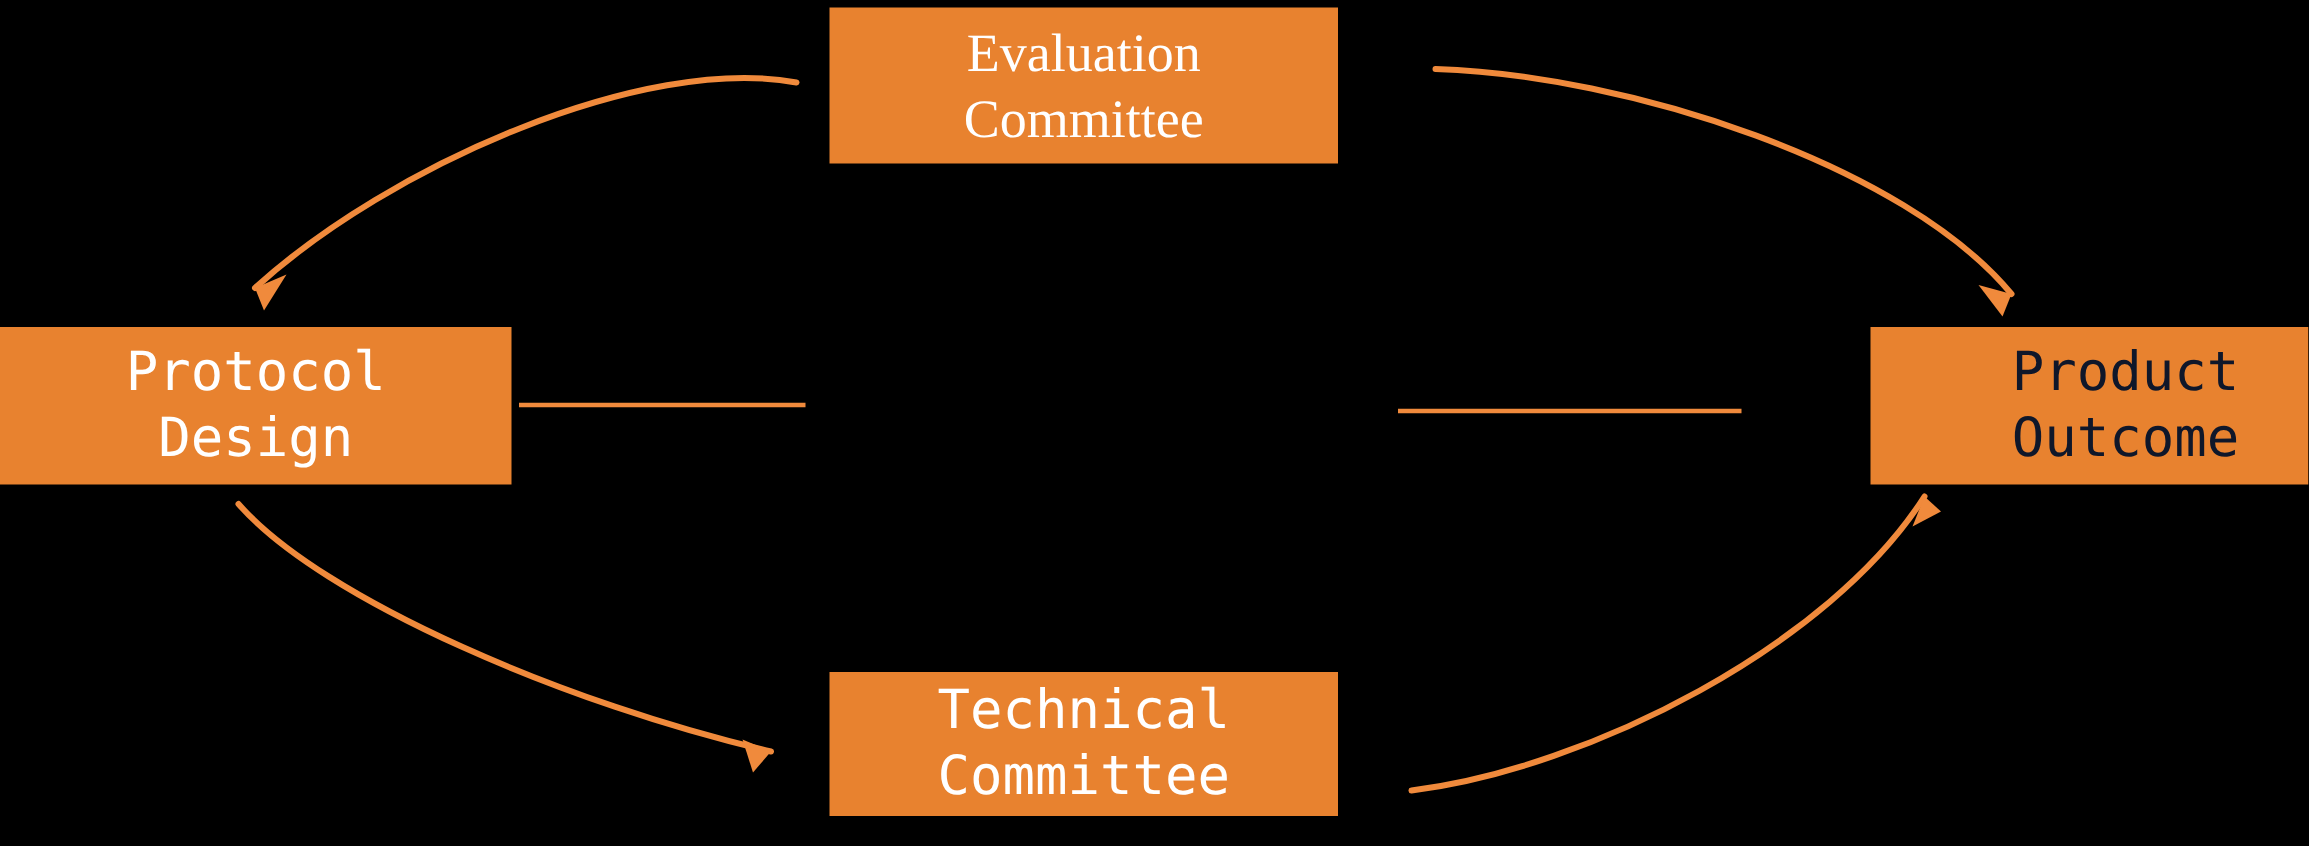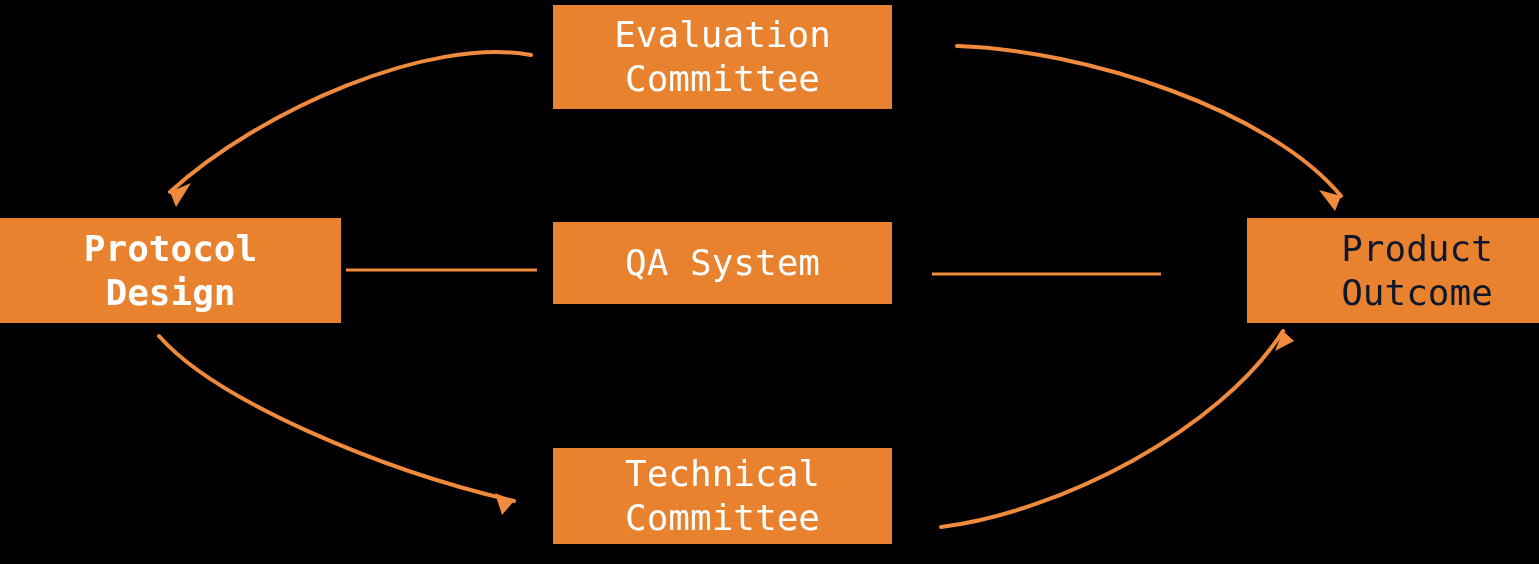--- a/index.html
+++ b/index.html
@@ -27,24 +27,24 @@
     font-family: "DejaVu Sans Mono", monospace;
     font-size: 36px;
     line-height: 44px;
     letter-spacing: 0px;
     box-sizing: border-box;
     z-index: 3;
     white-space: pre-line;
     padding: 0 6px;
   }
   #node-protocol-design {
-    left: 0px;  top: 218px;  width: 341px;  height: 105px; font-weight: bold;
+    left: 0px;  top: 218px;  width: 341px;  height: 105px;
   }
   #node-evaluation-committee {
-    left: 553px; top: 5px;   width: 339px;  height: 104px;
+    left: 553px; top: 5px;   width: 339px;  height: 104px; font-family: Liberation Serif, serif;
   }
   #node-qa-system {
     left: 553px; top: 222px; width: 339px;  height: 82px;
   }
   #node-technical-committee {
     left: 553px; top: 448px; width: 339px;  height: 96px;
   }
   #node-product-outcome {
     left: 1199px; top: 218px; width: 340px; height: 105px;
   }
@@ -89,23 +89,20 @@
   <div class="node" id="node-protocol-design" style="left: 0px; top: 218px; width: 341px; height: 105px; background: rgb(232, 130, 47); color: rgb(255, 255, 255);">
     <span>Protocol
 Design</span>
   </div>
 
   <div class="node" id="node-evaluation-committee" style="left: 553px; top: 5px; width: 339px; height: 104px; background: rgb(232, 130, 47); color: rgb(255, 255, 255);">
     <span>Evaluation
 Committee</span>
   </div>
 
-  <div class="node" id="node-qa-system" style="left: 553px; top: 222px; width: 339px; height: 82px; background: rgb(232, 130, 47); color: rgb(255, 255, 255);">
-    <span>QA System</span>
-  </div>
 
   <div class="node" id="node-technical-committee" style="left: 553px; top: 448px; width: 339px; height: 96px; background: rgb(232, 130, 47); color: rgb(255, 255, 255); justify-content: center;">
     <span>Technical
 Committee</span>
   </div>
 
   <div class="node" id="node-product-outcome" style="left: 1247px; top: 218px; width: 340px; height: 105px; background: rgb(232, 130, 47); color: #0f172a; text-align: center;">
     <span>Product
 Outcome</span>
   </div>

